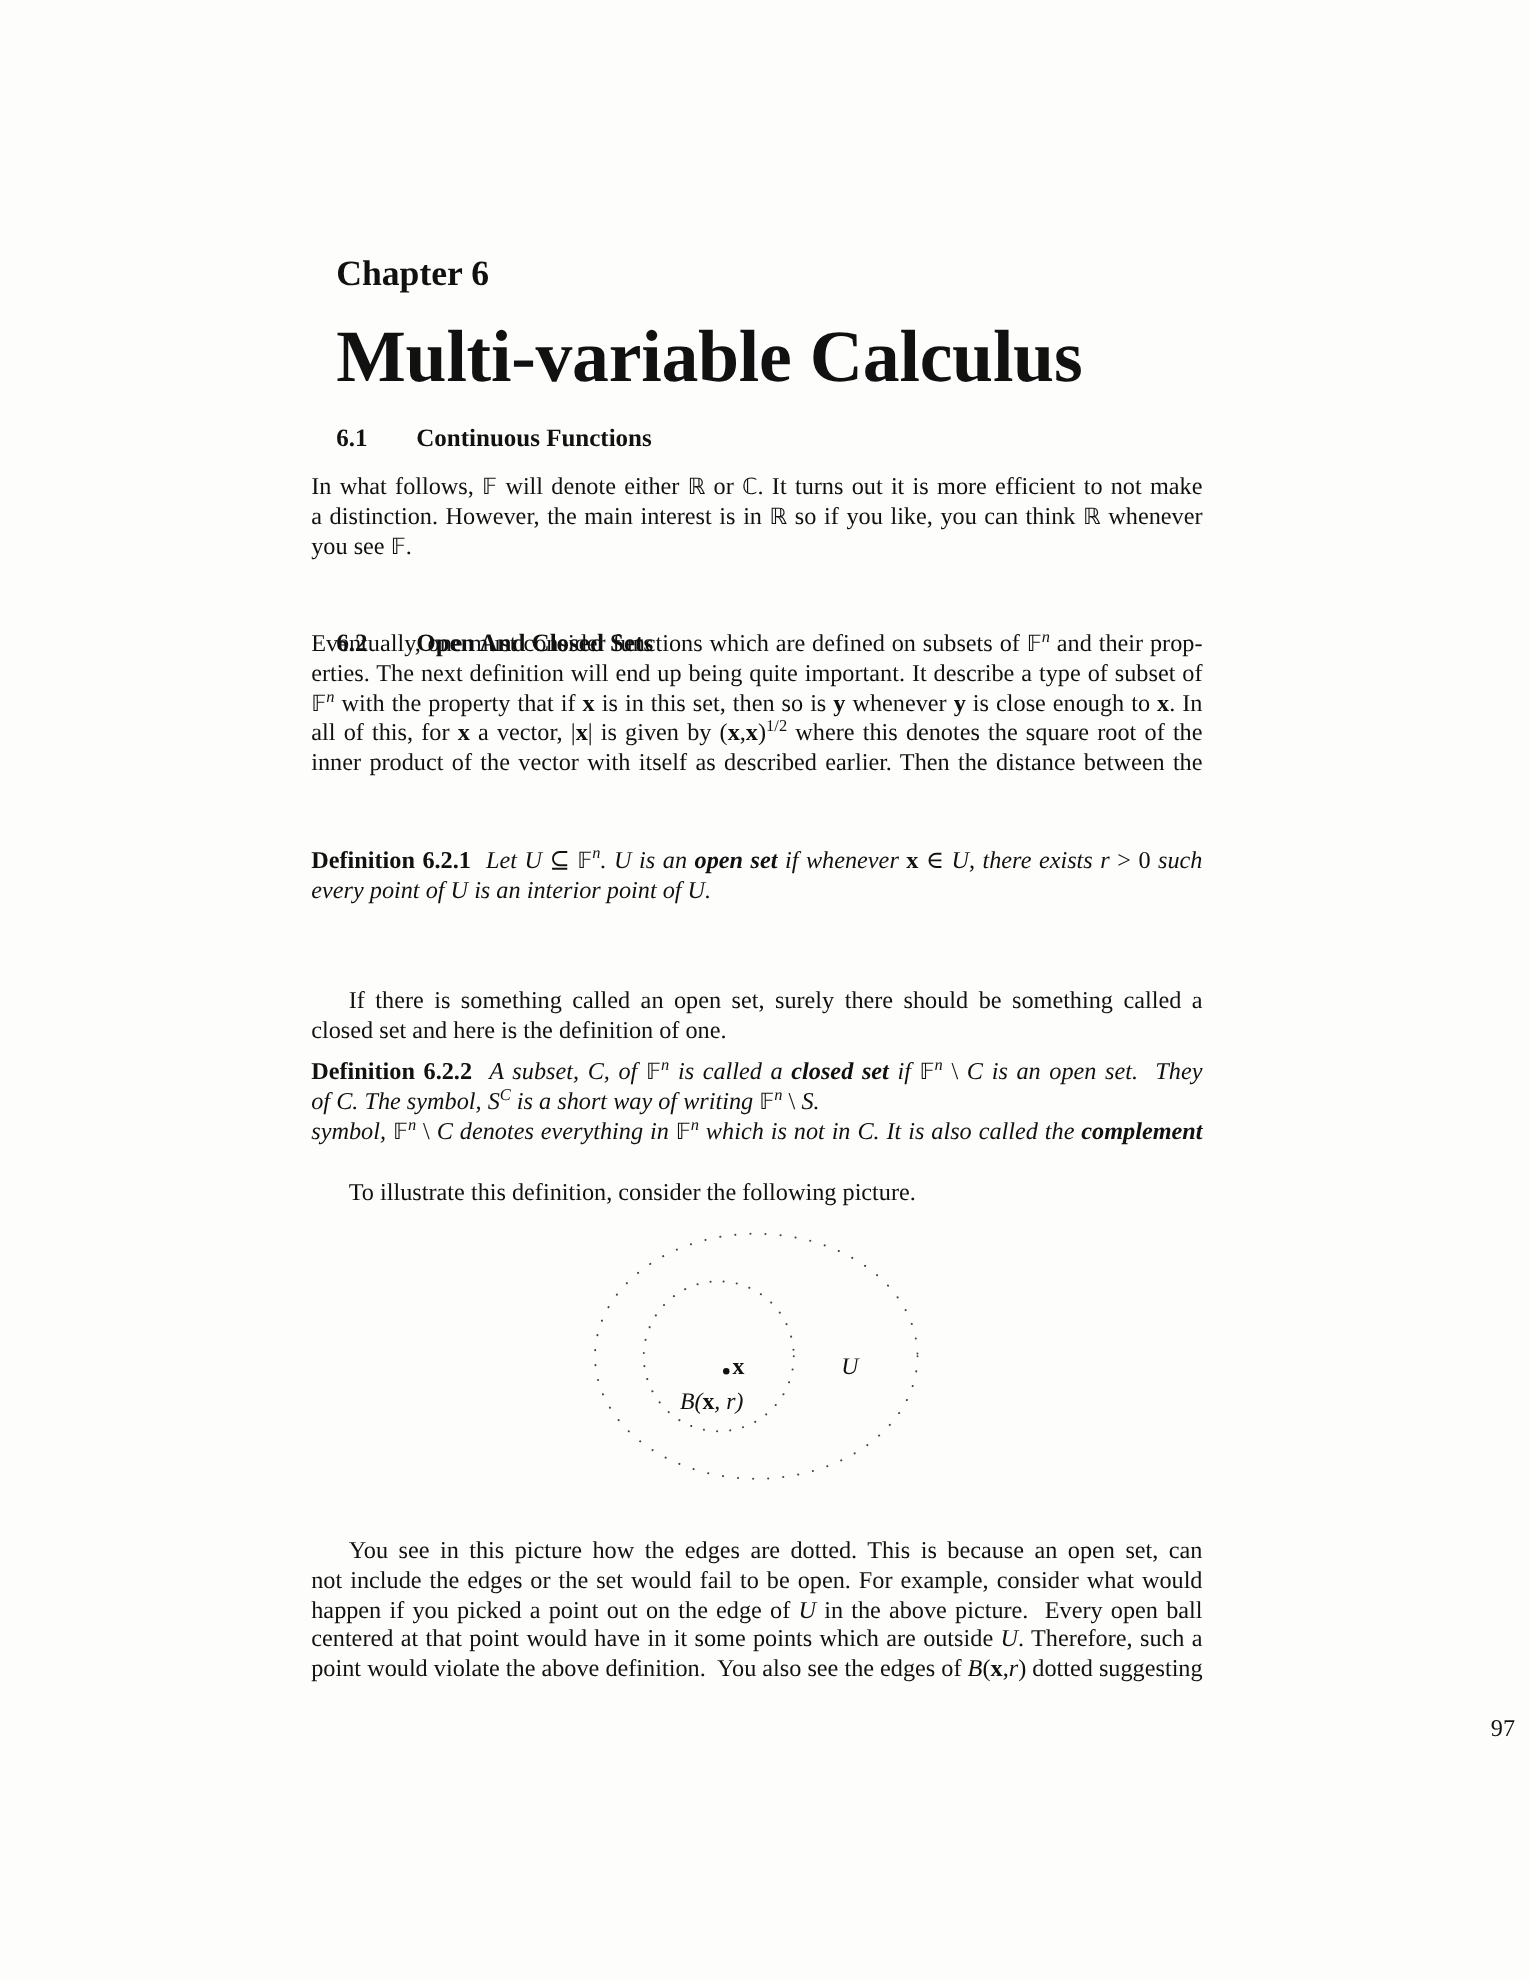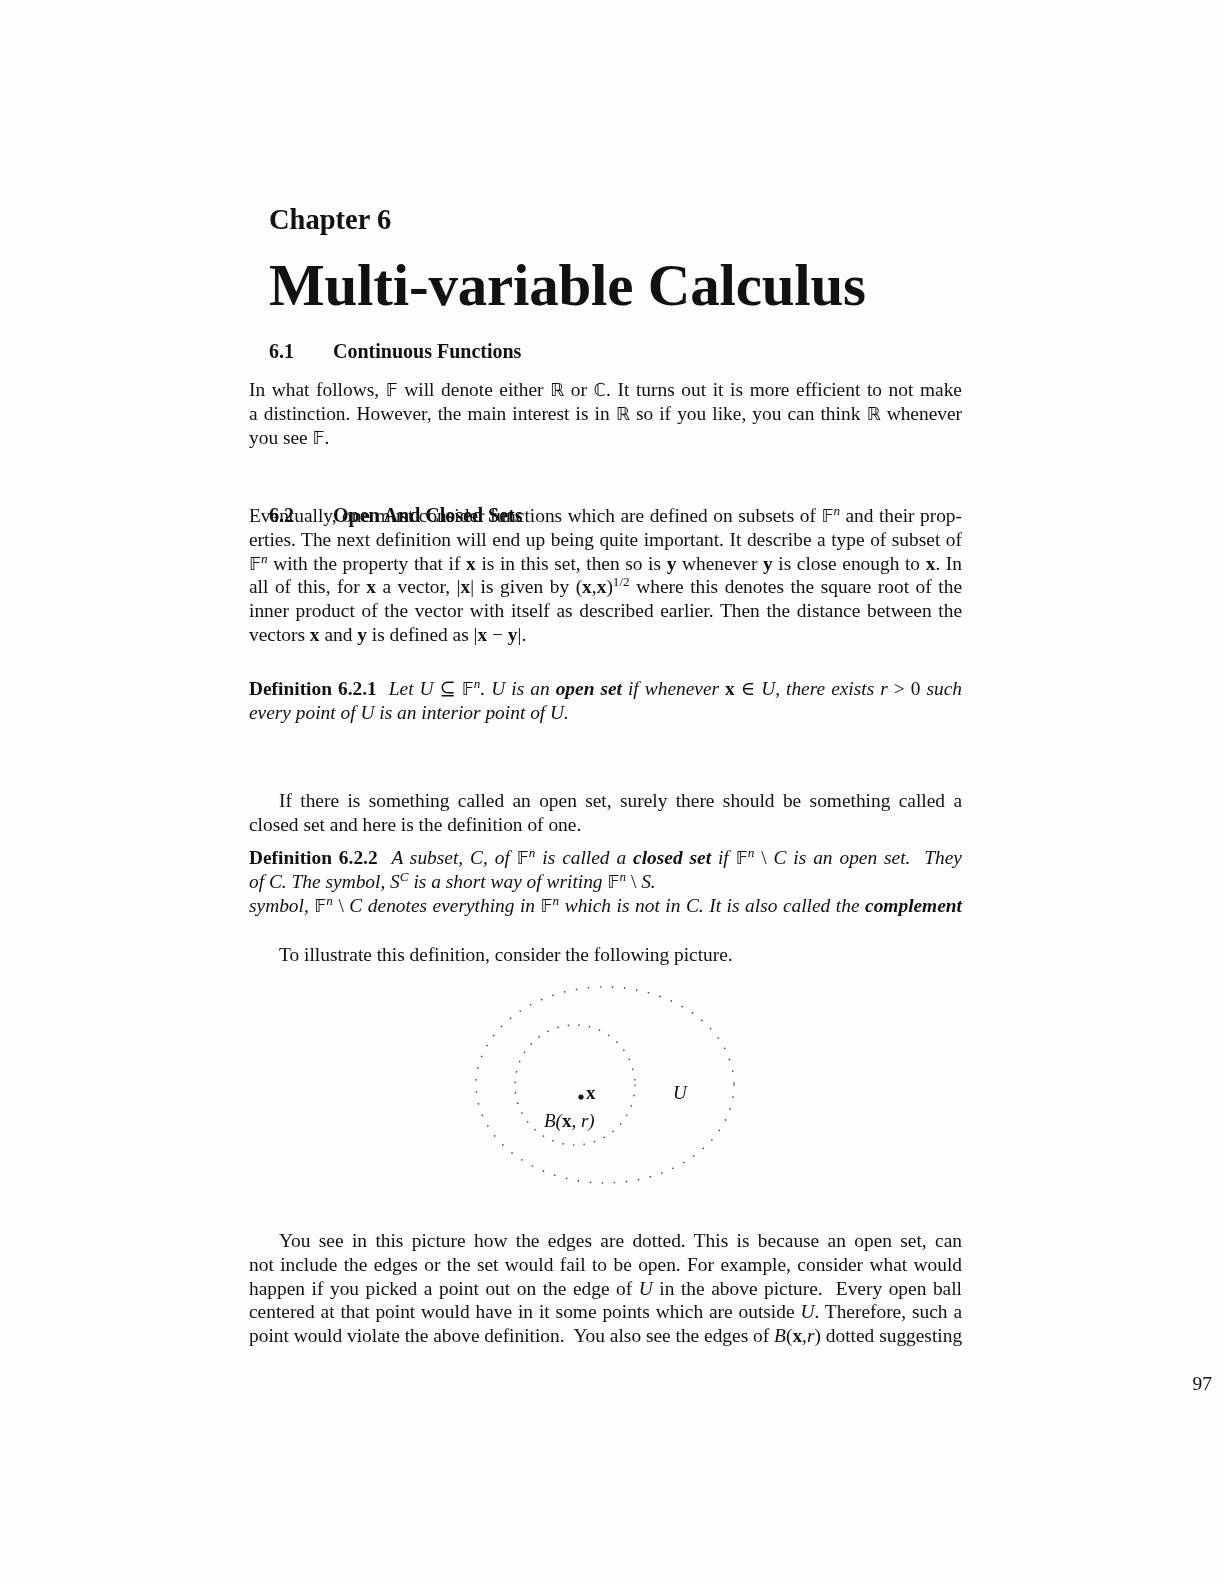--- a/index.html
+++ b/index.html
@@ -72,21 +72,20 @@
 <div class="abs sec sec2">
   <span class="num">6.2</span><span>Open And Closed Sets</span>
 </div>
 
 <div class="abs para p2">
   <span class="line">Eventually, one must consider functions which are defined on subsets of <span class="ds">𝔽</span><sup class="i">n</sup> and their prop-</span>
   <span class="line">erties. The next definition will end up being quite important. It describe a type of subset of</span>
   <span class="line"><span class="ds">𝔽</span><sup class="i">n</sup> with the property that if <span class="b">x</span> is in this set, then so is <span class="b">y</span> whenever <span class="b">y</span> is close enough to <span class="b">x</span>. In</span>
   <span class="line">all of this, for <span class="b">x</span> a vector, |<span class="b">x</span>| is given by (<span class="b">x</span>,<span class="b">x</span>)<sup>1/2</sup> where this denotes the square root of the</span>
   <span class="line">inner product of the vector with itself as described earlier. Then the distance between the</span>
-  <span class="line last">vectors <span class="b">x</span> and <span class="b">y</span> is defined as |<span class="b">x</span> <span>−</span> <span class="b">y</span>|.</span>
 </div>
 
 <div class="abs para d1">
   <span class="line"><span class="b">Definition 6.2.1</span>&nbsp; <span class="i">Let U <span>⊆</span> <span class="ds" style="font-style:normal">𝔽</span><sup>n</sup>. U is an <span class="bi">open set</span> if whenever <span class="b" style="font-style:normal">x</span> <span style="font-style:normal">∈</span> U, there exists r <span style="font-style:normal">&gt;</span> <span style="font-style:normal">0</span> such</span></span>
   <span class="line last"><span class="i">every point of U is an interior point of U.</span></span>
 </div>
 
 <div class="abs para p3">
   <span class="line indent">If there is something called an open set, surely there should be something called a</span>
   <span class="line last">closed set and here is the definition of one.</span>

